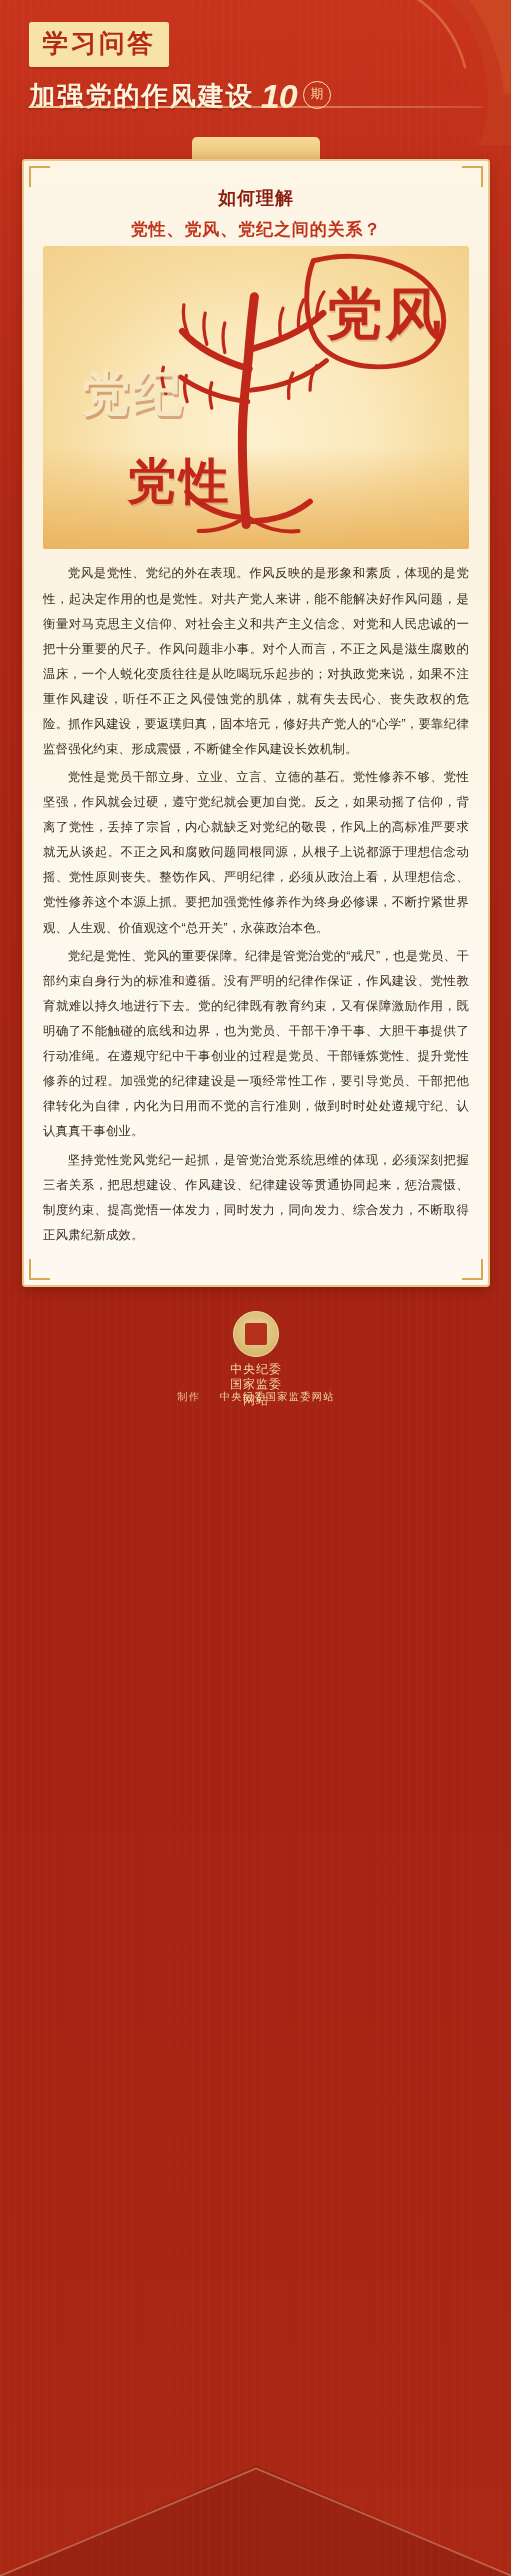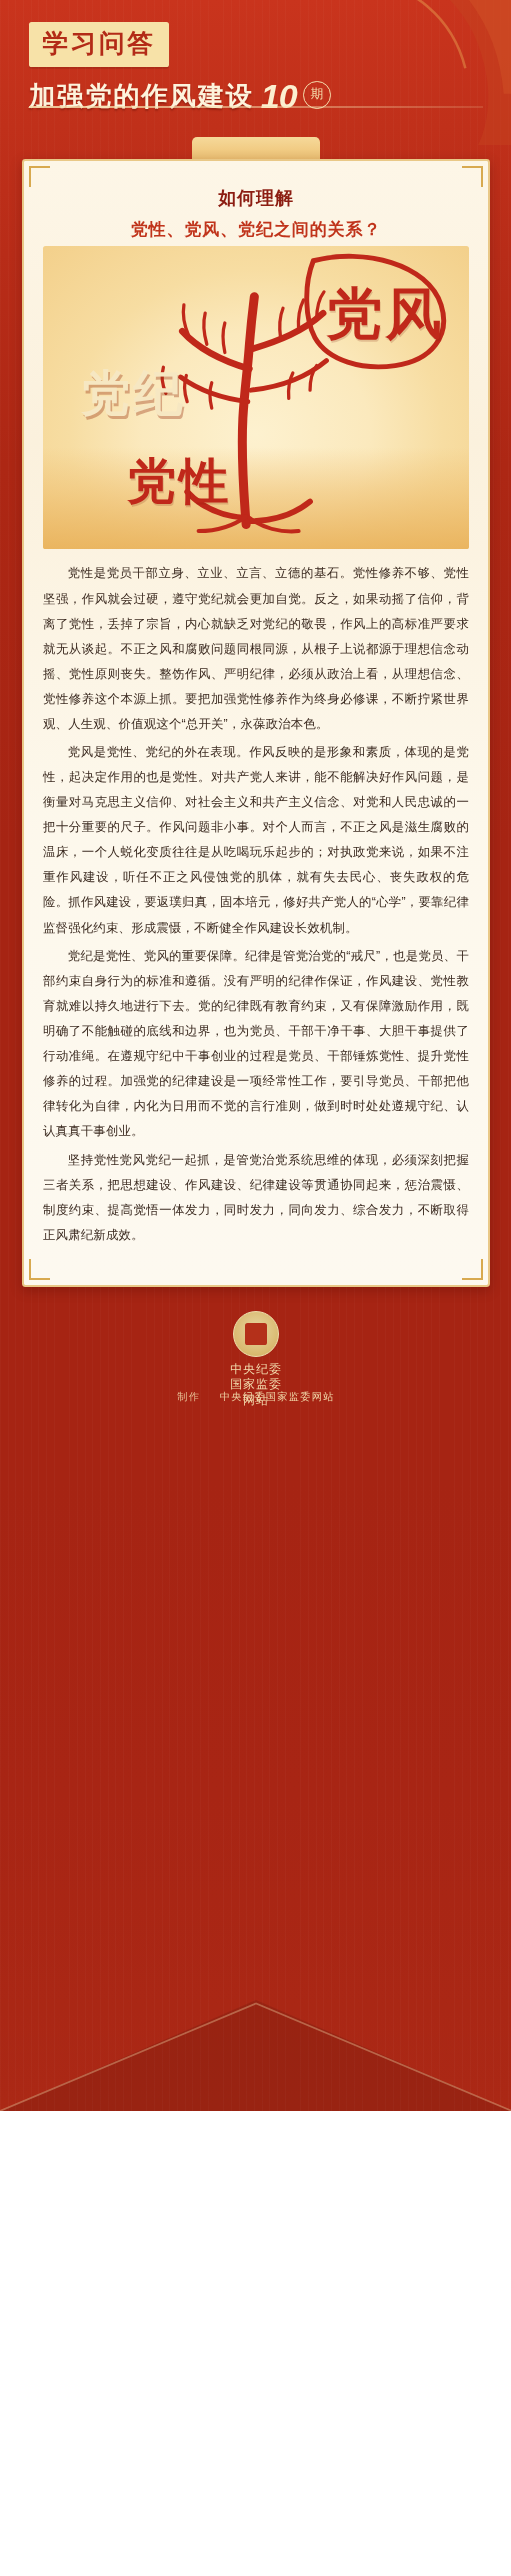--- a/index.html
+++ b/index.html
@@ -6,21 +6,21 @@
     margin: 0;
     padding: 0;
     background: #ffffff;
   }
   body {
     font-family: "Liberation Sans", sans-serif;
   }
   .page {
     position: relative;
     width: 512px;
-    height: 2111px;
+    height: 2576px;
     margin: 0 auto;
     overflow: hidden;
     background:
       linear-gradient(180deg, #c9341d 0%, #c0301a 6%, #b82c18 12%, #ad2714 22%, #a62413 40%, #a62413 70%, #a82514 85%, #ab2815 100%);
   }
   
   .page::before {
     content: "";
     position: absolute;
     inset: 0;
@@ -309,22 +309,22 @@
           </g>
 
           <path d="M330 18 C392 2 470 22 486 72 C498 110 474 140 430 146 C390 152 348 140 332 112 C320 90 318 48 330 18 Z" fill="none" stroke="#c0281a" stroke-width="6"></path>
         </svg>
         <div class="hero-word w-dangfeng">党风</div>
         <div class="hero-word w-dangji">党纪</div>
         <div class="hero-word w-dangxing">党性</div>
       </div>
 
       <div class="body-text">
+        <p>党风是党性、党纪的外在表现。作风反映的是形象和素质，体现的是党性，起决定作用的也是党性。对共产党人来讲，能不能解决好作风问题，是衡量对马克思主义信仰、对社会主义和共产主义信念、对党和人民忠诚的一把十分重要的尺子。作风问题非小事。对个人而言，不正之风是滋生腐败的温床，一个人蜕化变质往往是从吃喝玩乐起步的；对执政党来说，如果不注重作风建设，听任不正之风侵蚀党的肌体，就有失去民心、丧失政权的危险。抓作风建设，要返璞归真，固本培元，修好共产党人的“心学”，要靠纪律监督强化约束、形成震慑，不断健全作风建设长效机制。</p>
         <p>党性是党员干部立身、立业、立言、立德的基石。党性修养不够、党性坚强，作风就会过硬，遵守党纪就会更加自觉。反之，如果动摇了信仰，背离了党性，丢掉了宗旨，内心就缺乏对党纪的敬畏，作风上的高标准严要求就无从谈起。不正之风和腐败问题同根同源，从根子上说都源于理想信念动摇、党性原则丧失。整饬作风、严明纪律，必须从政治上看，从理想信念、党性修养这个本源上抓。要把加强党性修养作为终身必修课，不断拧紧世界观、人生观、价值观这个“总开关”，永葆政治本色。</p>
-        <p>党风是党性、党纪的外在表现。作风反映的是形象和素质，体现的是党性，起决定作用的也是党性。对共产党人来讲，能不能解决好作风问题，是衡量对马克思主义信仰、对社会主义和共产主义信念、对党和人民忠诚的一把十分重要的尺子。作风问题非小事。对个人而言，不正之风是滋生腐败的温床，一个人蜕化变质往往是从吃喝玩乐起步的；对执政党来说，如果不注重作风建设，听任不正之风侵蚀党的肌体，就有失去民心、丧失政权的危险。抓作风建设，要返璞归真，固本培元，修好共产党人的“心学”，要靠纪律监督强化约束、形成震慑，不断健全作风建设长效机制。</p>
         <p>党纪是党性、党风的重要保障。纪律是管党治党的“戒尺”，也是党员、干部约束自身行为的标准和遵循。没有严明的纪律作保证，作风建设、党性教育就难以持久地进行下去。党的纪律既有教育约束，又有保障激励作用，既明确了不能触碰的底线和边界，也为党员、干部干净干事、大胆干事提供了行动准绳。在遵规守纪中干事创业的过程是党员、干部锤炼党性、提升党性修养的过程。加强党的纪律建设是一项经常性工作，要引导党员、干部把他律转化为自律，内化为日用而不觉的言行准则，做到时时处处遵规守纪、认认真真干事创业。</p>
         <p>坚持党性党风党纪一起抓，是管党治党系统思维的体现，必须深刻把握三者关系，把思想建设、作风建设、纪律建设等贯通协同起来，惩治震慑、制度约束、提高觉悟一体发力，同时发力，同向发力、综合发力，不断取得正风肃纪新成效。</p>
       </div>
     </div>
   </div>
 
   <div class="footer">
     <div class="emblem">
       <div class="emblem-badge"></div>
       <div class="emblem-text">

